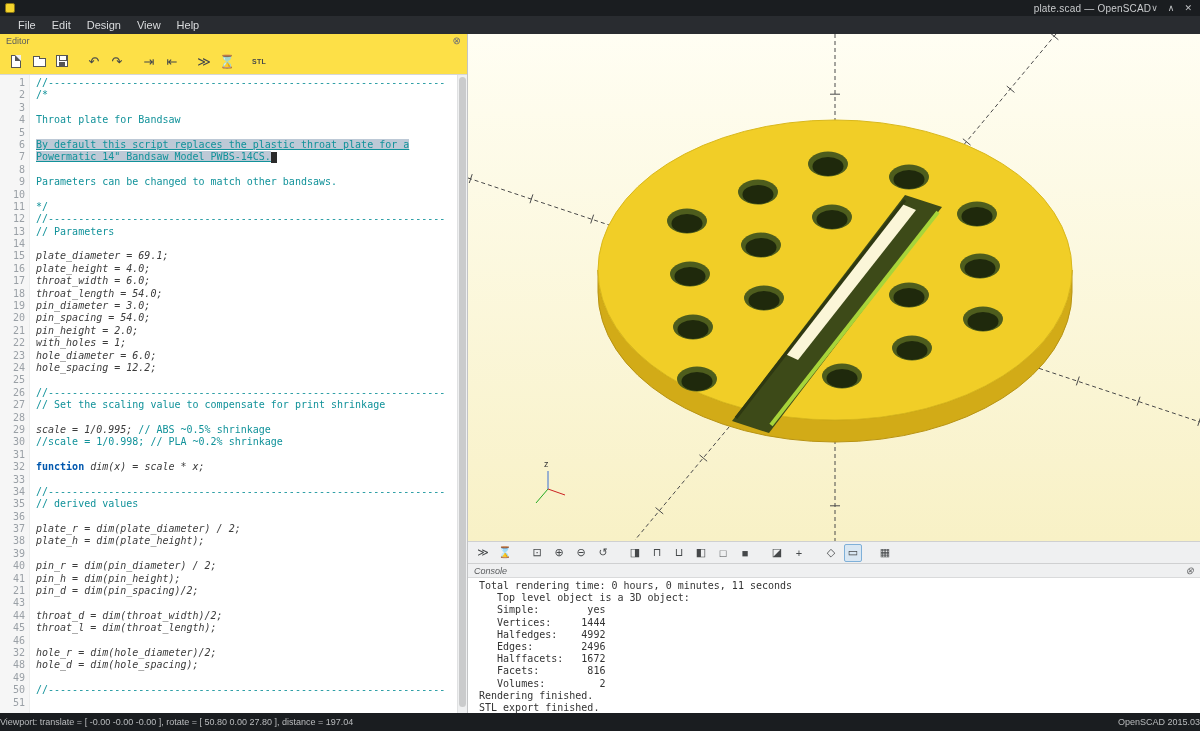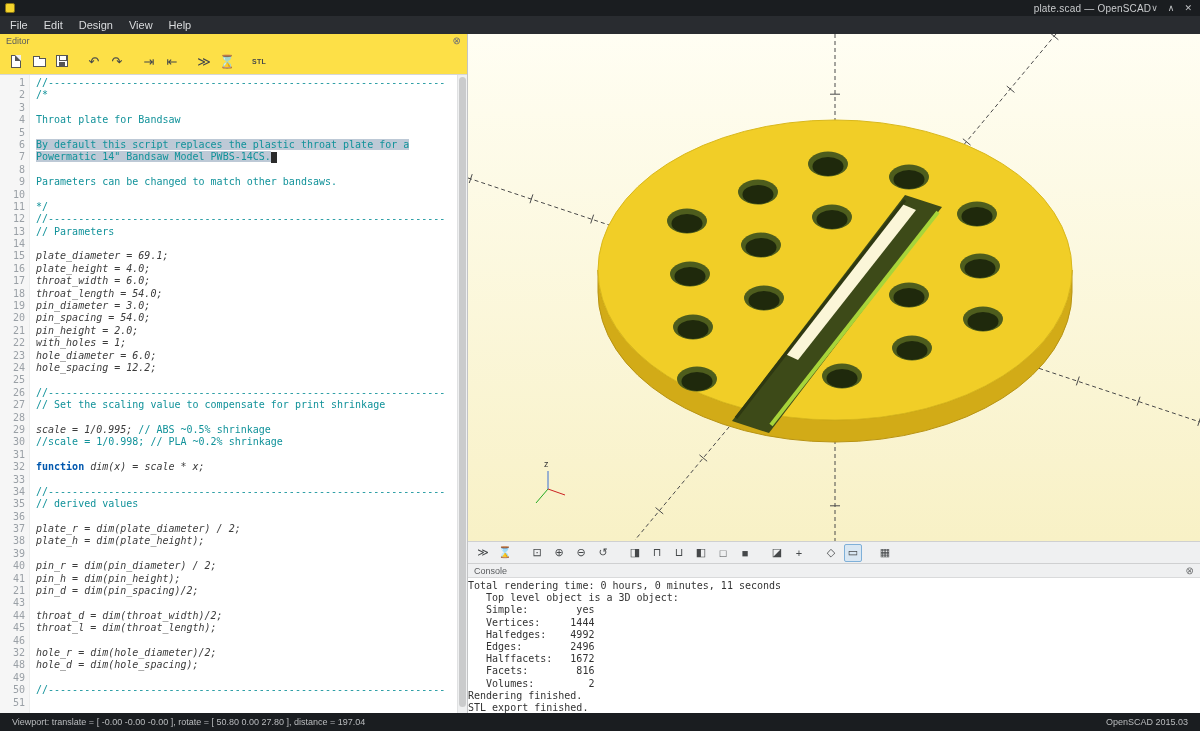--- a/index.html
+++ b/index.html
@@ -7,21 +7,21 @@
               font-family:"Liberation Sans", sans-serif; background:#eff0f1; }
 
   
   .titlebar { height:16px; background:#1a1d20; color:#c9cbcd; display:flex; align-items:center; font-size:10px; }
   .app-icon { width:10px; height:10px; margin-left:5px; background:#f5d42c; border-radius:2px; border:1px solid #8a7514; }
   .tb-title { flex:1; text-align:right; letter-spacing:.2px; }
   .win-controls { display:flex; gap:10px; margin-right:8px; font-size:9px; color:#bfc1c3; }
   .wc-btn { cursor:default; }
 
   
-  .menubar { height:18px; background:#292c30; color:#dadcde; display:flex; align-items:center; font-size:11px; padding-left:2px; }
+  .menubar { height:18px; background:#292c30; color:#dadcde; display:flex; align-items:center; font-size:11px; padding-left:10px; }
   .mi { padding:0 8px; }
 
   
   .main { display:flex; height:679px; }
   .left { width:468px; background:#fde047; border-right:1px solid #c3c4c6; display:flex; flex-direction:column; }
   .right { flex:1; display:flex; flex-direction:column; min-width:0; }
 
   .dock-header { height:14px; display:flex; align-items:center; font-size:9px; color:#5a5c5e; padding:0 6px; }
   .dh-title { flex:1; }
   .dock-close { color:#707274; font-size:10px; line-height:10px; }
@@ -46,45 +46,45 @@
   .code-wrap { flex:1; display:flex; background:#fff; overflow:hidden; }
   .gutter { width:30px; background:#f6f6f6; color:#9aa0a6; font:10px "DejaVu Sans Mono", monospace;
             line-height:12.4px; text-align:right; padding:2px 4px 0 0; border-right:1px solid #eceded; }
   .ln-num { height:12.4px; }
   .code { flex:1; font:10px "DejaVu Sans Mono", monospace; line-height:12.4px; padding:2px 0 0 6px;
           white-space:pre; color:#3c3c3c; overflow:hidden; }
   .line { height:12.4px; white-space:pre; }
   .seg.c { color:#11929a; }
   .seg.n { color:#3c3c3c;font-style:italic; }
   .seg.k { color:#0057ae; font-weight:bold; }
-  .sel-bg { background:#bdc9d6; }
+  .sel-bg { background:#bdc9d6;text-decoration:underline; }
   .cursor { display:inline-block; width:6px; height:11px; background:#2b2b2b; vertical-align:middle; }
   .scrollbar { width:10px; background:#eff0f1; position:relative; border-left:1px solid #e0e1e2; }
   .sb-thumb { position:absolute; left:1px; right:1px; top:2px; bottom:6px; background:#cacbcc; border-radius:4px; }
 
   
   .canvas3d { height:507px; position:relative; }
   .canvas3d svg { display:block; width:100%; height:100%; }
 
   
   .view-toolbar { height:22px; background:#eff0f1; border-top:1px solid #cfd0d1; display:flex; align-items:center; padding:0 6px; }
   .view-toolbar .tb-group { margin-right:14px; gap:4px; }
   .vb-btn { width:18px; height:18px; display:flex; align-items:center; justify-content:center;
             font-size:11px; color:#45484a; border-radius:2px; border:1px solid transparent; }
   .vb-btn.active { background:#d9e7f3; border:1px solid #7fb0d8; }
 
   
-  .console-header { height:14px; display:flex; align-items:center; font-size:9px; color:#5a5c5e; padding:0 6px; border-top:1px solid #cfd0d1; }
+  .console-header { height:14px; display:flex; align-items:center; font-size:9px; color:#5a5c5e; padding:0 6px; border-top:1px solid #cfd0d1;font-style:italic; }
   .console-body { flex:1; background:#fff; border-top:1px solid #d9dadb; font:10px "DejaVu Sans Mono", monospace;
-                  line-height:12.2px; color:#333; padding:2px 0; white-space:pre; overflow:hidden; }
+                  line-height:12.2px; color:#333; padding:2px 11px; white-space:pre; overflow:hidden; }
   .con-line { height:12.2px; }
 
   
   .statusbar { height:18px; background:#1a1d20; color:#babcbe; font-size:9px;
-               display:flex; align-items:center; justify-content:space-between; padding:0 12px; }
+               display:flex; align-items:center; justify-content:space-between; padding:0 0; }
 </style>
 </head>
 <body>
 
 <div class="titlebar">
   <span class="app-icon"></span>
   <span class="tb-title">plate.scad — OpenSCAD</span>
   <span class="win-controls">
       <span class="wc-btn">∨</span>
       <span class="wc-btn">∧</span>

